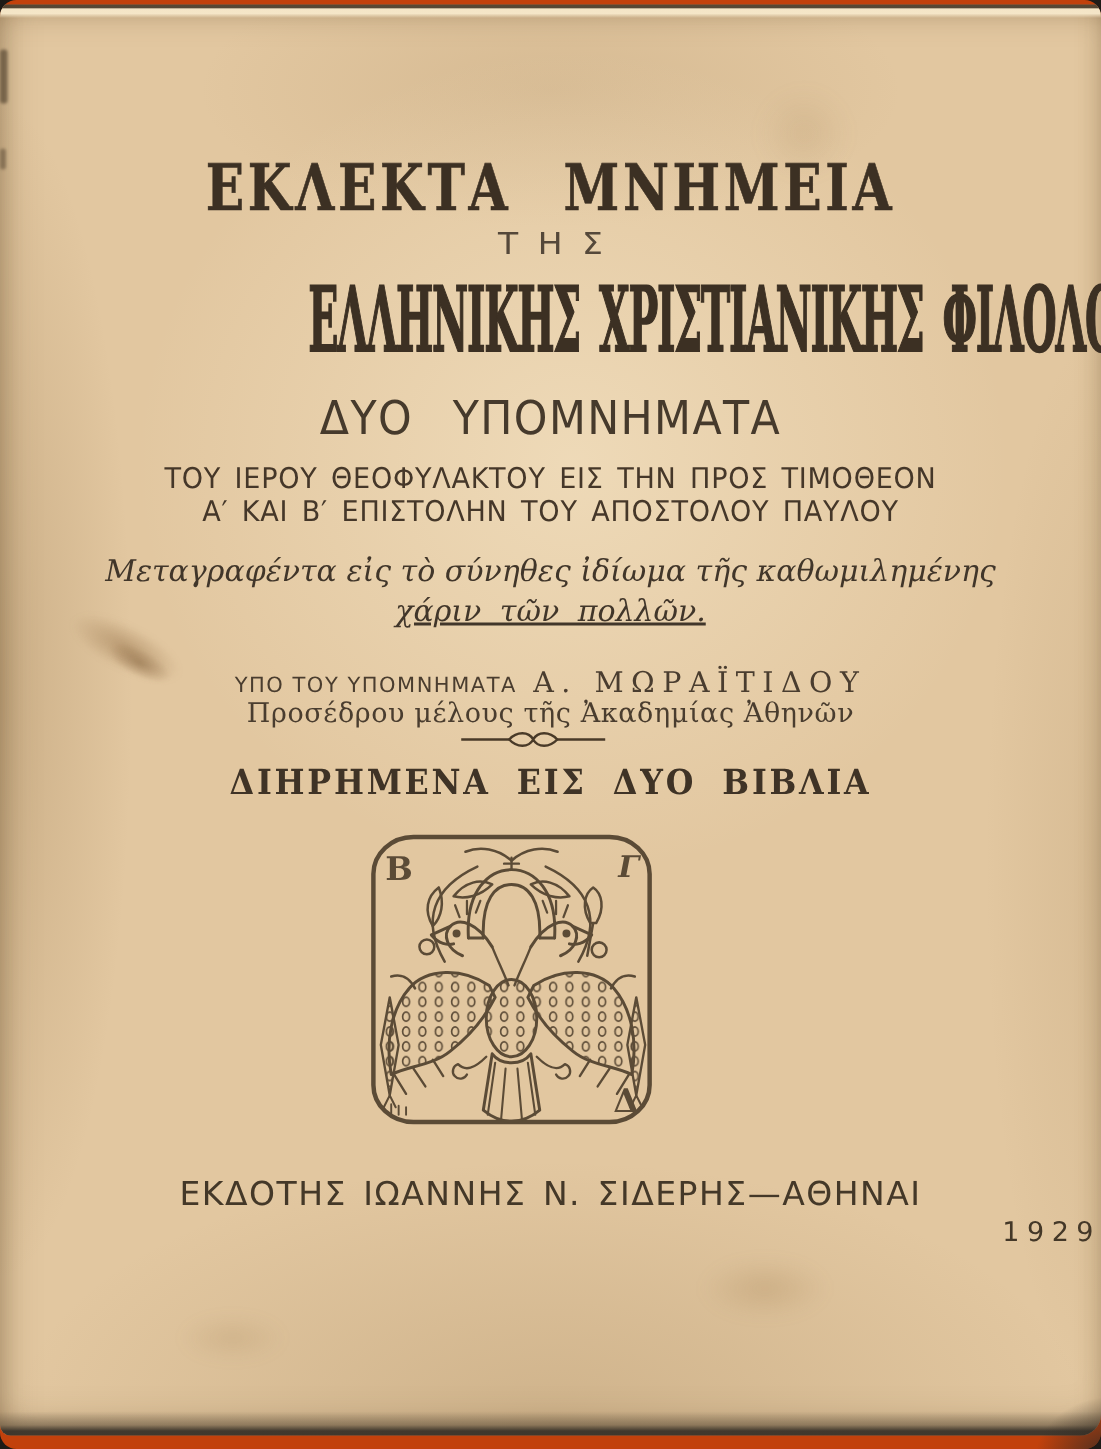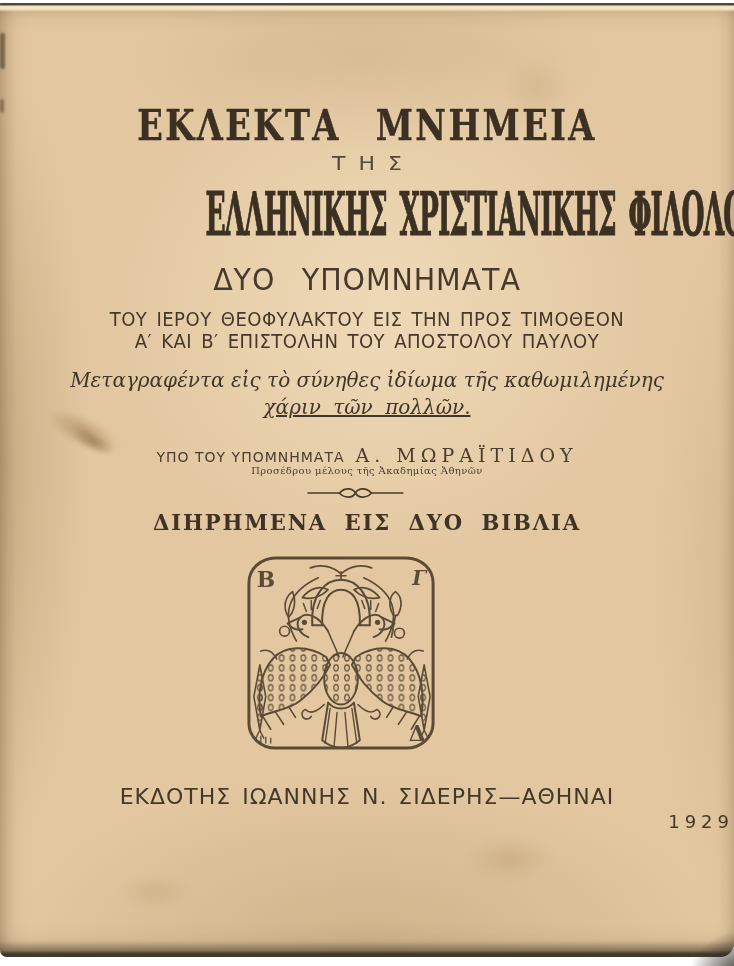--- a/index.html
+++ b/index.html
@@ -1,19 +1,20 @@
 <!DOCTYPE html>
 <html><head>
 <meta charset="utf-8">
 <style>
   html,body{margin:0;padding:0;background:#1f1b17;}
   .scan{
     position:relative;width:734px;height:966px;overflow:hidden;
-    background:#ffffff;
+    background:#c2410c;
     font-family:"DejaVu Serif", serif;
+    border-radius:11px;
   }
   .page{
     position:absolute;left:0;top:3px;right:0;bottom:9px;
     background:#e2c7a0;
     background-image:
       radial-gradient(ellipse 55% 40% at 52% 32%, rgba(248,233,203,.55), rgba(248,233,203,0) 72%),
       radial-gradient(ellipse 70% 26% at 50% 99%, rgba(140,108,66,.22), rgba(140,108,66,0) 70%),
       radial-gradient(ellipse 16% 55% at 0% 48%, rgba(135,102,60,.25), rgba(135,102,60,0) 75%),
       radial-gradient(ellipse 14% 50% at 100% 60%, rgba(150,118,76,.14), rgba(150,118,76,0) 75%),
       radial-gradient(ellipse 40% 12% at 50% 6%, rgba(160,128,86,.18), rgba(160,128,86,0) 80%);
@@ -53,21 +54,21 @@
   .title3{top:176px;font-weight:bold;font-size:60px;letter-spacing:-2px;word-spacing:10px;
     transform:scale(.44,1.0);color:#3c3023;-webkit-text-stroke:1.2px #3c3023;}
   .subtitle{top:258px;font-family:"DejaVu Sans",sans-serif;font-size:31px;letter-spacing:1px;word-spacing:18px;
     transform:scale(.92,1);color:#463a2c;}
   .desc1{top:305px;font-family:"DejaVu Sans",sans-serif;font-size:19px;letter-spacing:.5px;word-spacing:3px;transform:scaleX(.95);}
   .desc2{top:327px;font-family:"DejaVu Sans",sans-serif;font-size:19px;letter-spacing:.5px;word-spacing:3px;transform:scaleX(.95);}
   .note1{top:365px;font-style:italic;font-size:20px;color:#41362a;}
   .note2{top:392px;font-style:italic;font-size:20px;color:#41362a;word-spacing:6px;text-decoration:underline;}
   .author{top:441px;font-family:"DejaVu Sans",sans-serif;font-size:14px;letter-spacing:1px;color:#4a3d2f;}
   .author .name{font-family:"DejaVu Serif",serif;font-size:19px;letter-spacing:5px;text-align:right;}
-  .credentials{top:462px;font-size:10px;color:#4a3d2f;letter-spacing:.4px;}
+  .credentials{top:462px;font-size:18px;color:#4a3d2f;letter-spacing:.4px;}
   .division{top:505px;font-weight:bold;font-size:23px;letter-spacing:2px;word-spacing:9px;color:#3f3326;transform:scaleX(.92);}
   .publisher{top:781px;font-family:"DejaVu Sans",sans-serif;font-size:22px;letter-spacing:1px;word-spacing:3px;color:#443828;}
   .year{top:808px;font-family:"DejaVu Sans",sans-serif;font-size:18px;letter-spacing:5px;text-indent:5px;color:#443828;text-align:right;}
 
   .divider{position:absolute;top:483px;left:50%;transform:translateX(-62%);}
   .emblem{position:absolute;left:243px;top:551px;width:198px;height:200px;opacity:.88;}
   .emblem text{font-family:"DejaVu Serif",serif;fill:#493a28;font-weight:bold;}
 </style>
 </head>
 <body>

